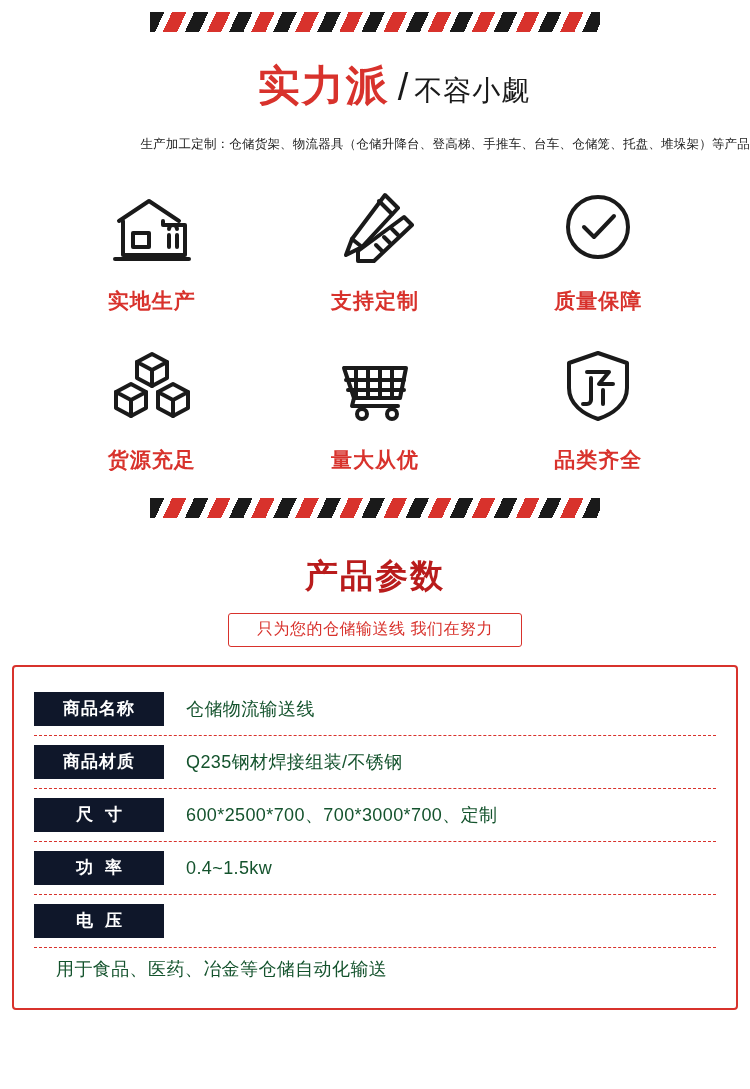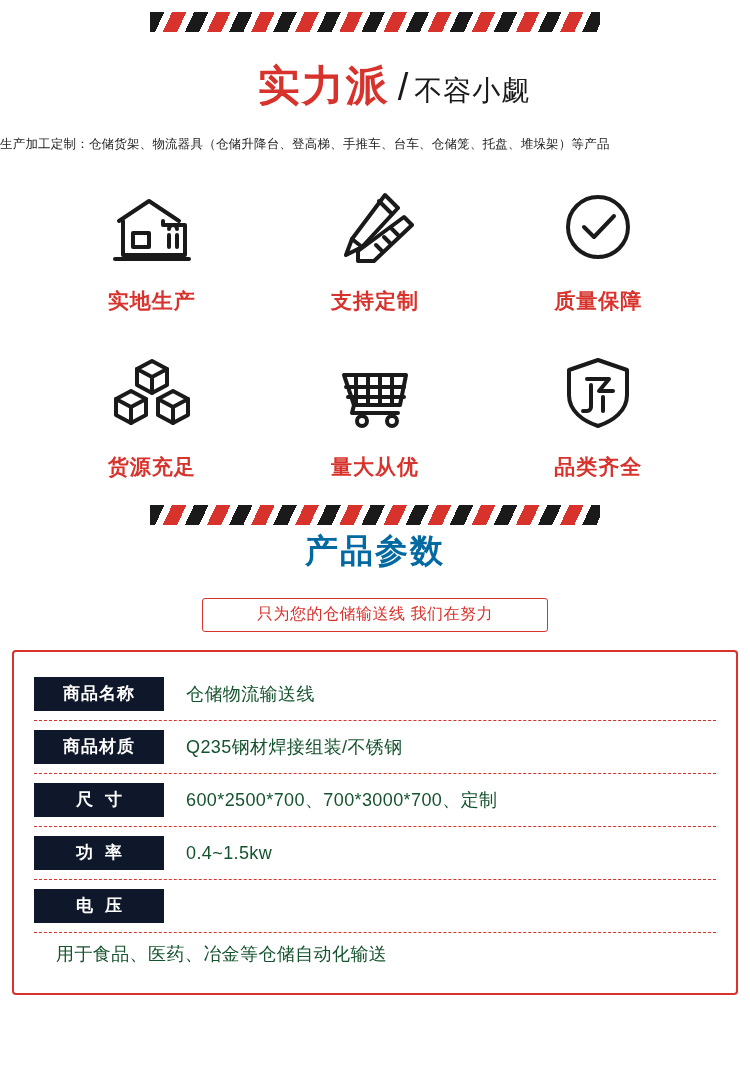--- a/index.html
+++ b/index.html
@@ -56,33 +56,33 @@
     margin: 0 6px 0 8px;
     font-weight: normal;
   }
   .headline .sub {
     font-size: 28px;
     color: #1a1a1a;
     letter-spacing: 1px;
   }
 
   .subline {
-    text-align: left;
+    text-align: right;
     margin-top: 22px;
     font-size: 12.5px;
     color: #222;
     letter-spacing: 0.2px;
   }
 
   
   .features {
     margin-top: 28px;
     display: grid;
     grid-template-columns: repeat(3, 1fr);
-    row-gap: 32px;
+    row-gap: 25px;
     padding: 0 40px;
   }
   .feature {
     display: flex;
     flex-direction: column;
     align-items: center;
   }
   .feature .icon-box {
     height: 92px;
     display: flex;
@@ -93,29 +93,29 @@
     margin-top: 14px;
     font-size: 21px;
     font-weight: bold;
     color: #d8322c;
     letter-spacing: 1px;
   }
 
   
   .params-title {
     text-align: center;
-    margin-top: 4px;
+    margin-top: 36px;
     font-size: 33px;
     font-weight: bold;
-    color: #0369a1;
+    color: #b91c1c;
     letter-spacing: 2px;
   }
   .params-slogan {
-    margin: 24px auto 0 auto;
-    width: 346px;
+    margin: 14px auto 0 auto;
+    width: 294px;
     border: 1.5px solid #d8322c;
     border-radius: 3px;
     text-align: center;
     padding: 5px 0 6px 0;
     font-size: 16px;
     color: #d8322c;
     letter-spacing: 0.5px;
   }
 
   

